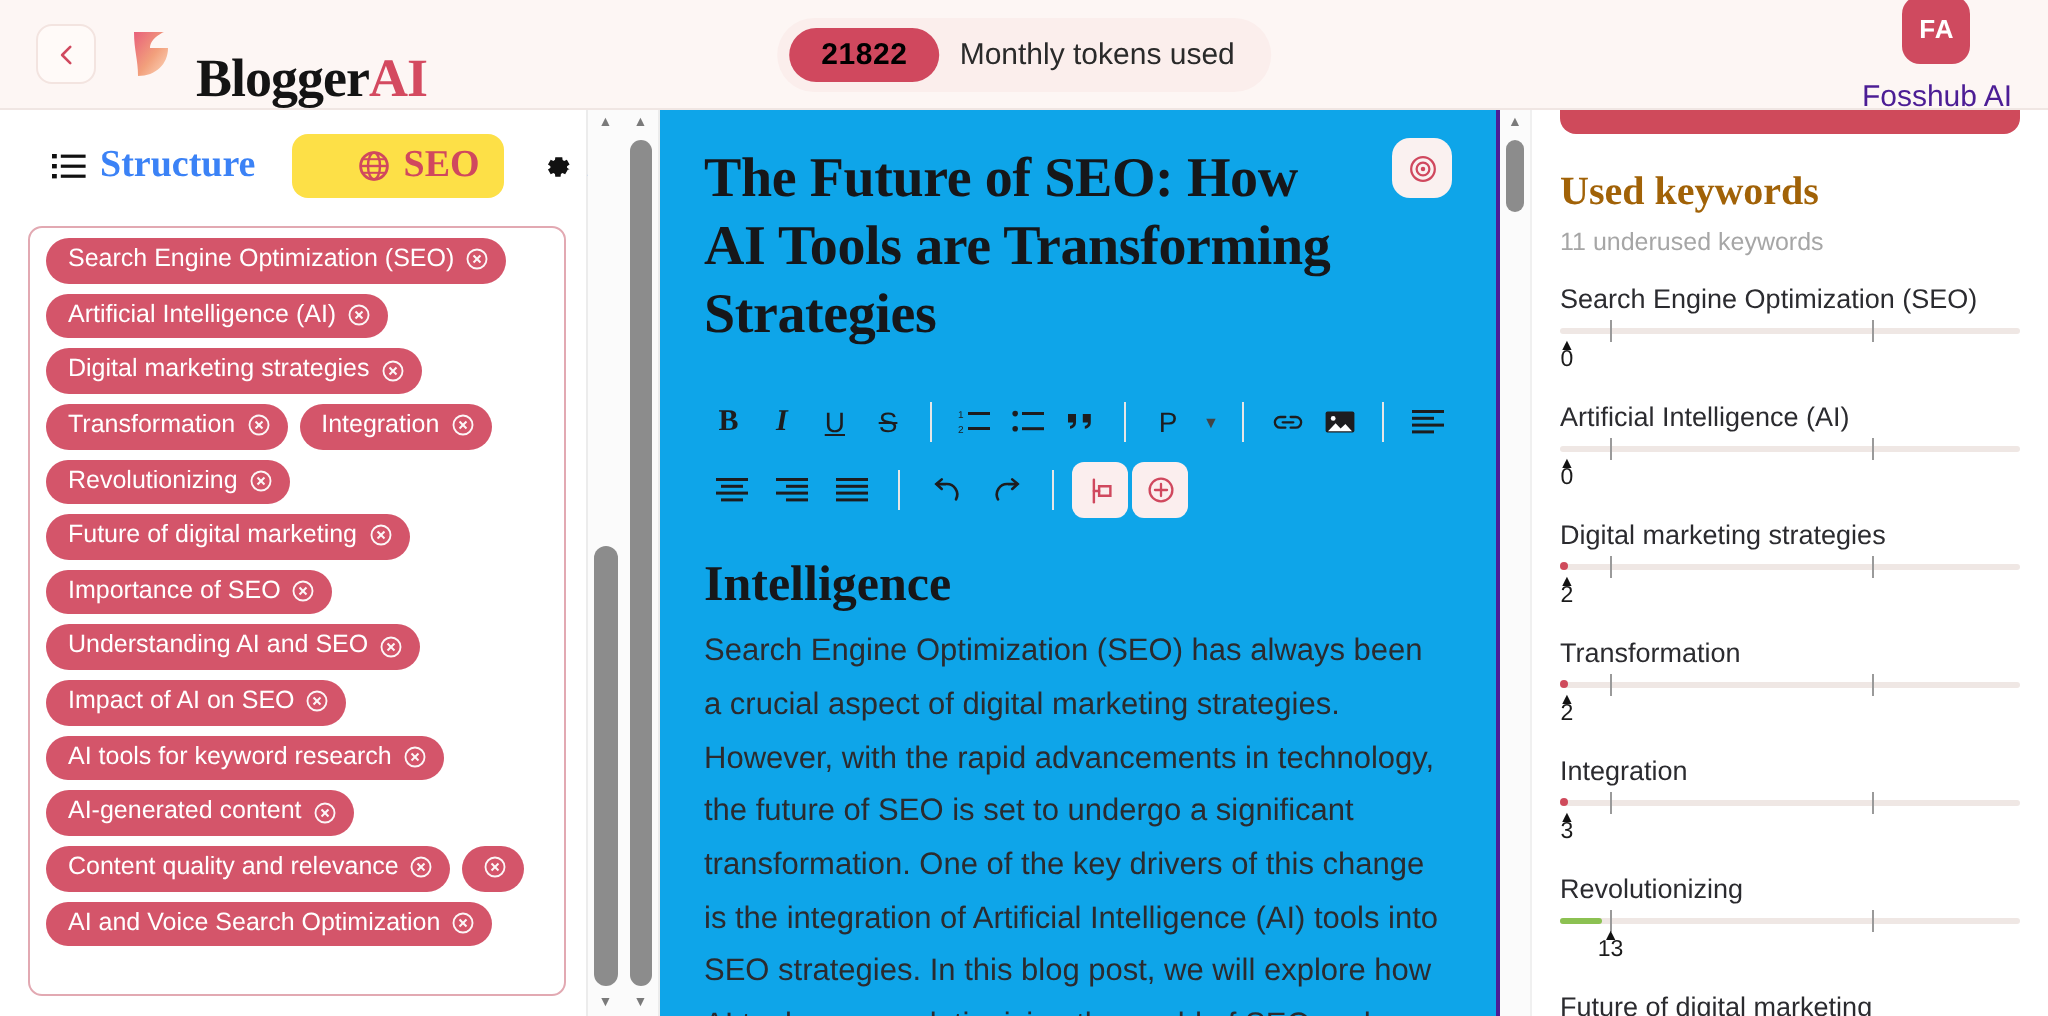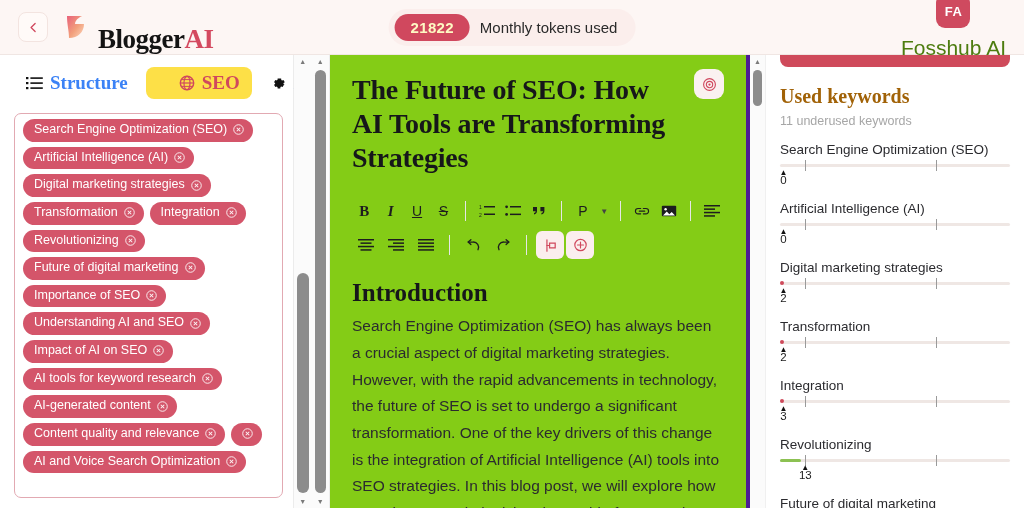--- a/index.html
+++ b/index.html
@@ -39,34 +39,34 @@
   }
   .brand-text .ai { color:#d44a60; }
 
   .token-pill-wrap {
     position:absolute; left:50%; transform:translateX(-50%);
     display:flex; align-items:center; gap:10px;
     background:#fbeeec; border-radius:22px;
     padding:5px 18px 5px 6px;
   }
   .token-count {
-    background:#d0485e; color:#fef9c3; font-weight:700; font-size:15px;
+    background:#d0485e; color:#000000; font-weight:700; font-size:15px;
     border-radius:20px; padding:5px 16px; letter-spacing:.3px;
   }
   .token-label { font-size:15px; color:#2a2a2a; }
 
   .user-area {
     position:absolute; right:18px; display:flex; align-items:center; gap:8px;flex-direction:column;
   }
   .avatar {
     width:34px;height:34px;border-radius:9px;background:#cf4a5f;color:#fff;
     display:flex;align-items:center;justify-content:center;
     font-size:13px;font-weight:600;letter-spacing:.5px;
   }
-  .user-name { font-size:21px;color:#4d7c0f; }
+  .user-name { font-size:15px;color:#4c1d95; }
 
   
   .body { flex:1; display:flex; min-height:0; }
 
   
   .left {
     width:294px; flex:0 0 294px; background:#fff;
     border-right:1px solid #ececec;
     display:flex; flex-direction:column; min-height:0;
   }
@@ -104,22 +104,22 @@
     border-right:1px solid #ececec; }
   .sbar { width:18px; display:flex; flex-direction:column; align-items:center;
     background:#fbfbfb; }
   .sbtn { height:13px; width:100%; display:flex;align-items:center;justify-content:center;
     color:#7a7a7a; font-size:7px; cursor:pointer; }
   .strack { flex:1; width:100%; position:relative; }
   .sthumb { position:absolute; left:3px; right:3px; background:#8c8c8c;
     border-radius:6px; cursor:pointer; }
 
   
-  .center { flex:1; min-width:0; background:#84cc16; display:flex; flex-direction:column;
-    border-right:4px solid #4c1d95; overflow:hidden; }
+  .center { flex:1; min-width:0; background:#0ea5e9; display:flex; flex-direction:column;
+    border-right:2px solid #4c1d95; overflow:hidden; }
   .doc { padding:18px 26px 0 22px; position:relative; }
   .doc-title {
     font-family:"Liberation Serif", serif;
     font-size:28px; line-height:1.22; font-weight:700; color:#16171a;
     letter-spacing:-0.2px; max-width:320px;
   }
   .target-btn {
     position:absolute; top:14px; right:22px;
     width:30px;height:30px;border-radius:9px;background:#faf1f0;
     display:flex;align-items:center;justify-content:center;cursor:pointer;
@@ -570,21 +570,21 @@
             <svg width="17" height="16" viewBox="0 0 18 18">
                 <circle cx="9" cy="9" r="6.4" fill="none" stroke="#d0485e" stroke-width="1.3"></circle>
               <line x1="9" y1="5.6" x2="9" y2="12.4" stroke="#d0485e" stroke-width="1.3" stroke-linecap="round"></line>
               <line x1="5.6" y1="9" x2="12.4" y2="9" stroke="#d0485e" stroke-width="1.3" stroke-linecap="round"></line>
               </svg>
           </div>
         </div>
       </div>
 
       <div class="content">
-        <div class="h2">Introduction</div>
+        <div class="h2">Intelligence</div>
         <div class="para">Search Engine Optimization (SEO) has always been a crucial aspect of digital marketing strategies. However, with the rapid advancements in technology, the future of SEO is set to undergo a significant transformation. One of the key drivers of this change is the integration of Artificial Intelligence (AI) tools into SEO strategies. In this blog post, we will explore how AI tools are revolutionizing the world of SEO and what it means for the future of digital</div>
       </div>
     </div>
 
     <div class="right">
       <div class="right-scroll">
         <div class="sbtn">▲</div>
         <div class="strack">
           <div class="sthumb" style="top:2px;height:36px;"></div>
         </div>

